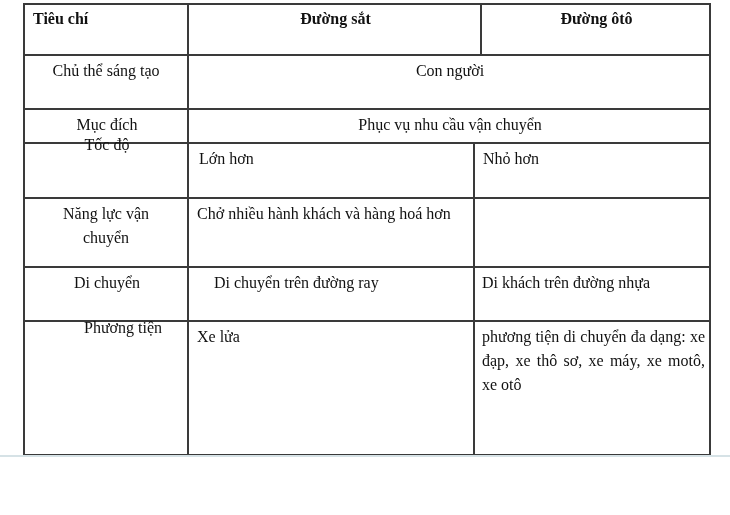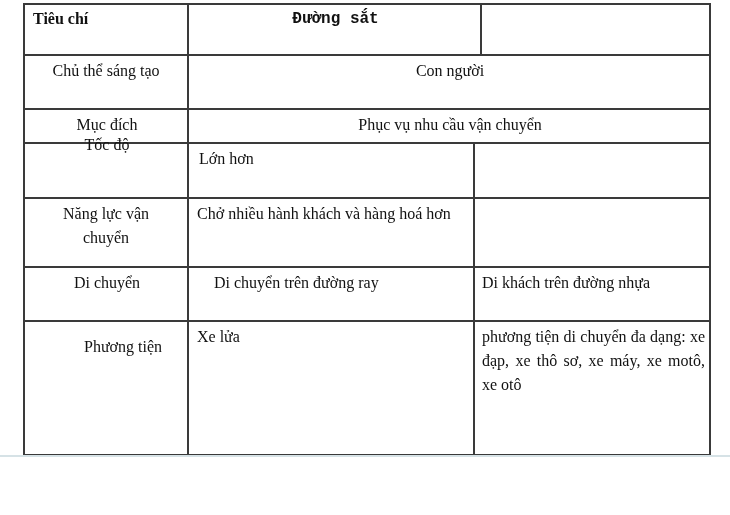--- a/index.html
+++ b/index.html
@@ -37,36 +37,38 @@
   <div class="hline" style="left:23px;top:320px;width:688px;"></div>
   <div class="hline" style="left:23px;top:454px;width:688px;"></div>
 
   <div class="vline" style="left:23px;top:3px;height:453px;"></div>
   <div class="vline" style="left:187px;top:3px;height:453px;"></div>
   <div class="vline" style="left:480px;top:3px;height:53px;"></div>
   <div class="vline" style="left:473px;top:142px;height:314px;"></div>
   <div class="vline" style="left:709px;top:3px;height:453px;"></div>
 
   <div class="cell bold" style="left:25px;top:5px;width:162px;height:49px;padding-left:8px;">Tiêu chí</div>
-  <div class="cell bold center" style="left:189px;top:5px;width:291px;height:49px;font-family:Liberation Mono, monospace;">Đường sắt</div>
+  <div class="cell bold center" style="left:189px;top:5px;width:291px;height:49px;">Đường sắt</div>
+  <div class="cell bold center" style="left:482px;top:5px;width:227px;height:49px;">Đường ôtô</div>
 
   <div class="cell center" style="left:25px;top:57px;width:162px;height:51px;padding:2px 14px 0 14px;">Chủ thể sáng tạo</div>
   <div class="cell center" style="left:189px;top:57px;width:520px;height:51px;text-align:center;">Con người</div>
 
   <div class="cell center" style="left:25px;top:111px;width:162px;height:31px;">Mục đích</div>
   <div class="cell center" style="left:189px;top:111px;width:520px;height:31px;">Phục vụ nhu cầu vận chuyển</div>
 
   <div class="cell center" style="left:25px;top:131px;width:162px;height:52px;">Tốc độ</div>
   <div class="cell" style="left:189px;top:145px;width:284px;height:52px;padding-left:10px;">Lớn hơn</div>
+  <div class="cell" style="left:475px;top:145px;width:234px;height:52px;">Nhỏ hơn</div>
 
   <div class="cell center" style="left:25px;top:200px;width:162px;height:66px;padding:2px 16px 0 16px;">Năng lực vận chuyển</div>
   <div class="cell justify" style="left:189px;top:200px;width:284px;height:66px;padding:2px 20px 0 8px;">Chở nhiều hành khách và hàng hoá hơn</div>
 
   <div class="cell center" style="left:25px;top:269px;width:162px;height:51px;">Di chuyển</div>
   <div class="cell" style="left:189px;top:269px;width:284px;height:51px;padding-left:25px;">Di chuyển trên đường ray</div>
   <div class="cell justify" style="left:475px;top:269px;width:234px;height:51px;padding:2px 4px 0 7px;">Di khách trên đường nhựa</div>
 
-  <div class="cell center" style="left:25px;top:333px;width:194px;height:131px;">Phương tiện</div>
+  <div class="cell center" style="left:25px;top:314px;width:194px;height:131px;">Phương tiện</div>
   <div class="cell" style="left:189px;top:323px;width:284px;height:131px;padding-left:8px;">Xe lửa</div>
   <div class="cell justify" style="left:475px;top:323px;width:234px;height:121px;padding:2px 4px 0 7px;">phương tiện di chuyển đa dạng: xe đạp, xe thô sơ, xe máy, xe motô, xe otô</div>
 </div>
 
 <div class="sep-line"></div>
 
 </body></html>

